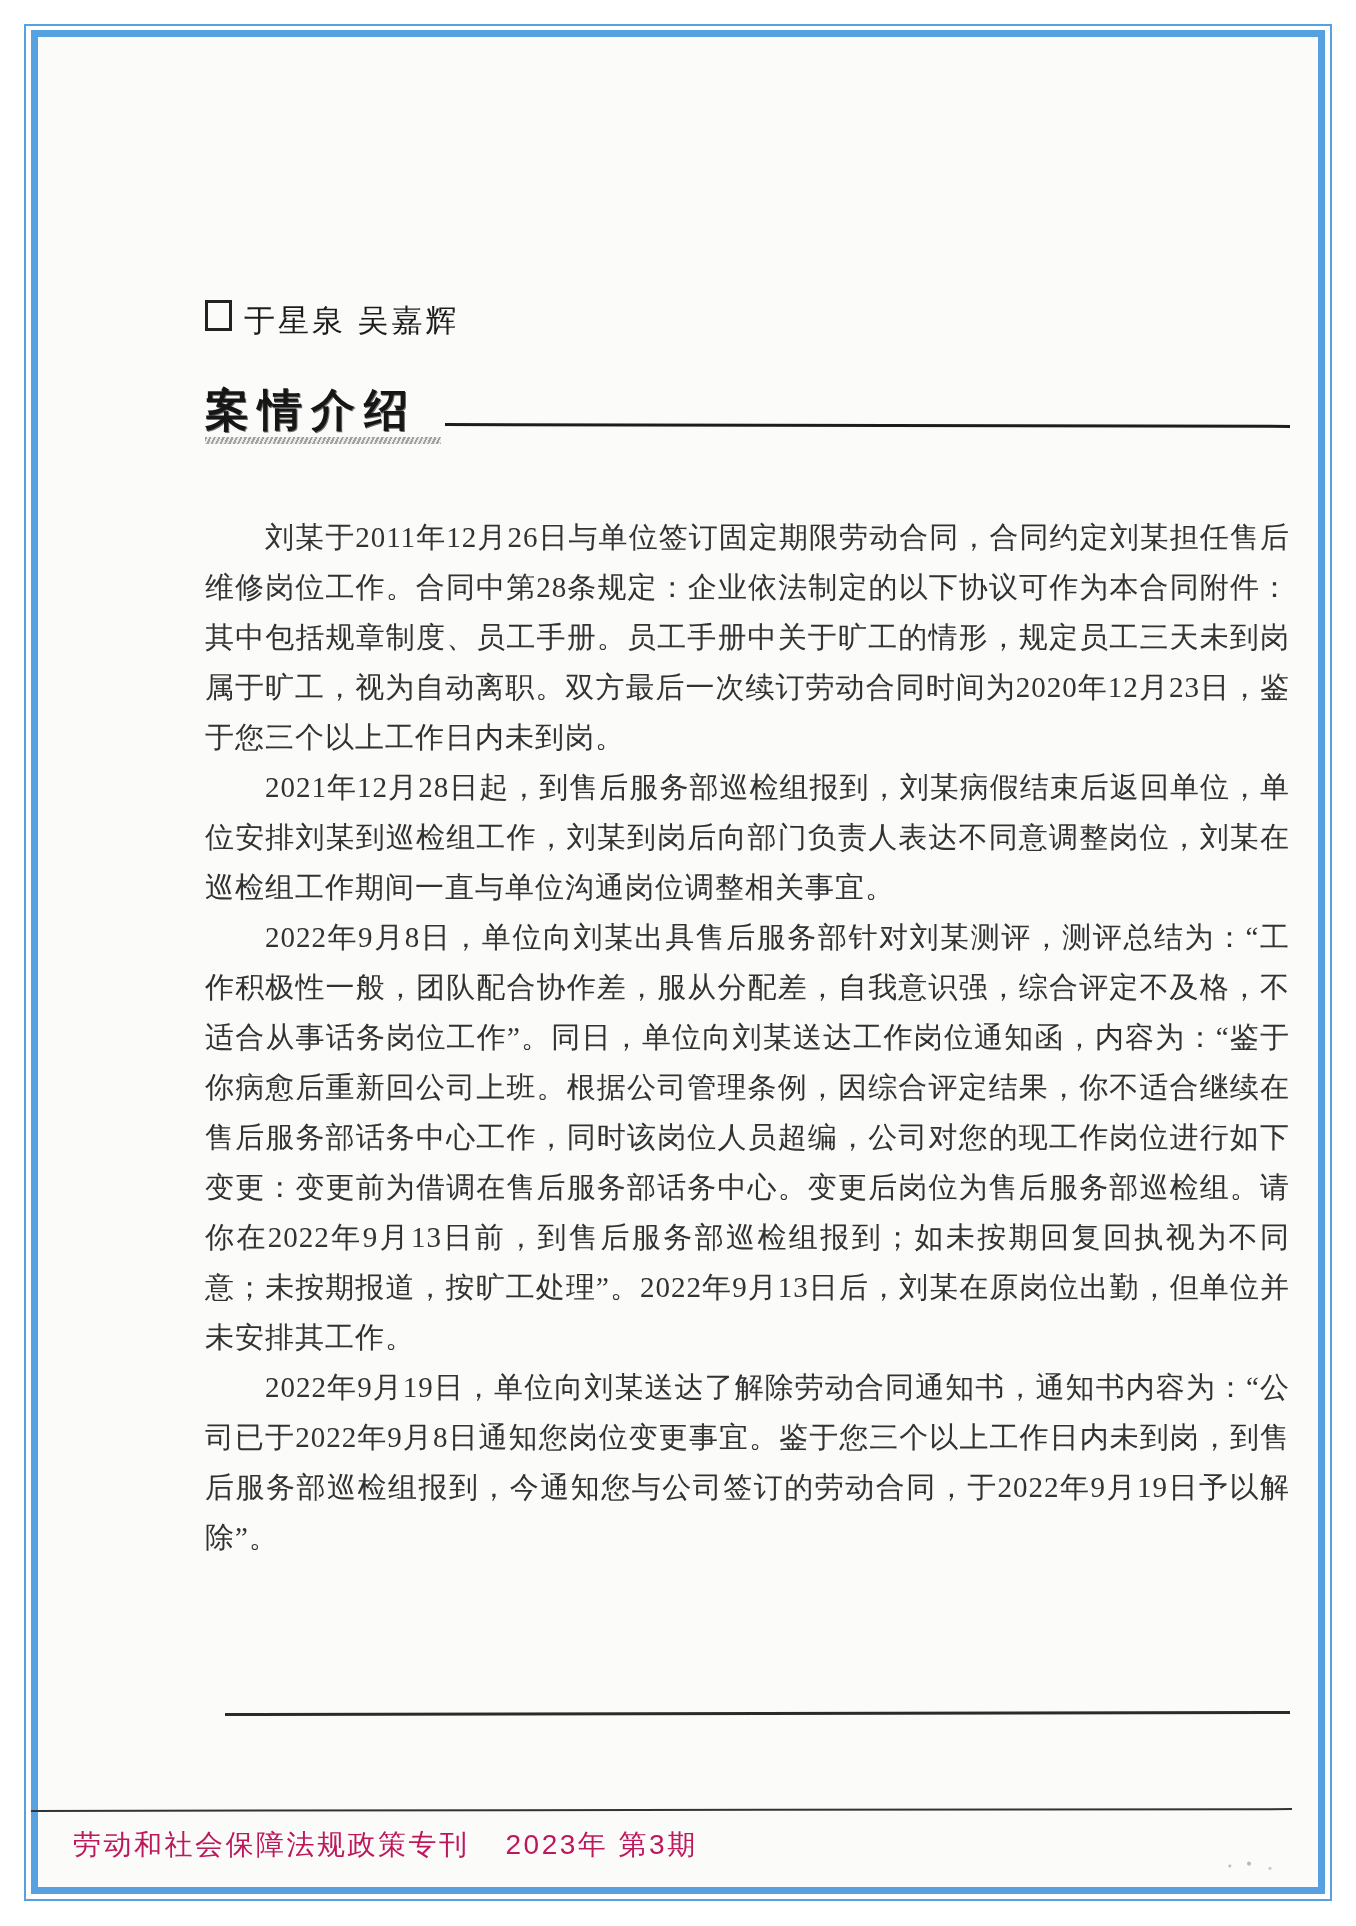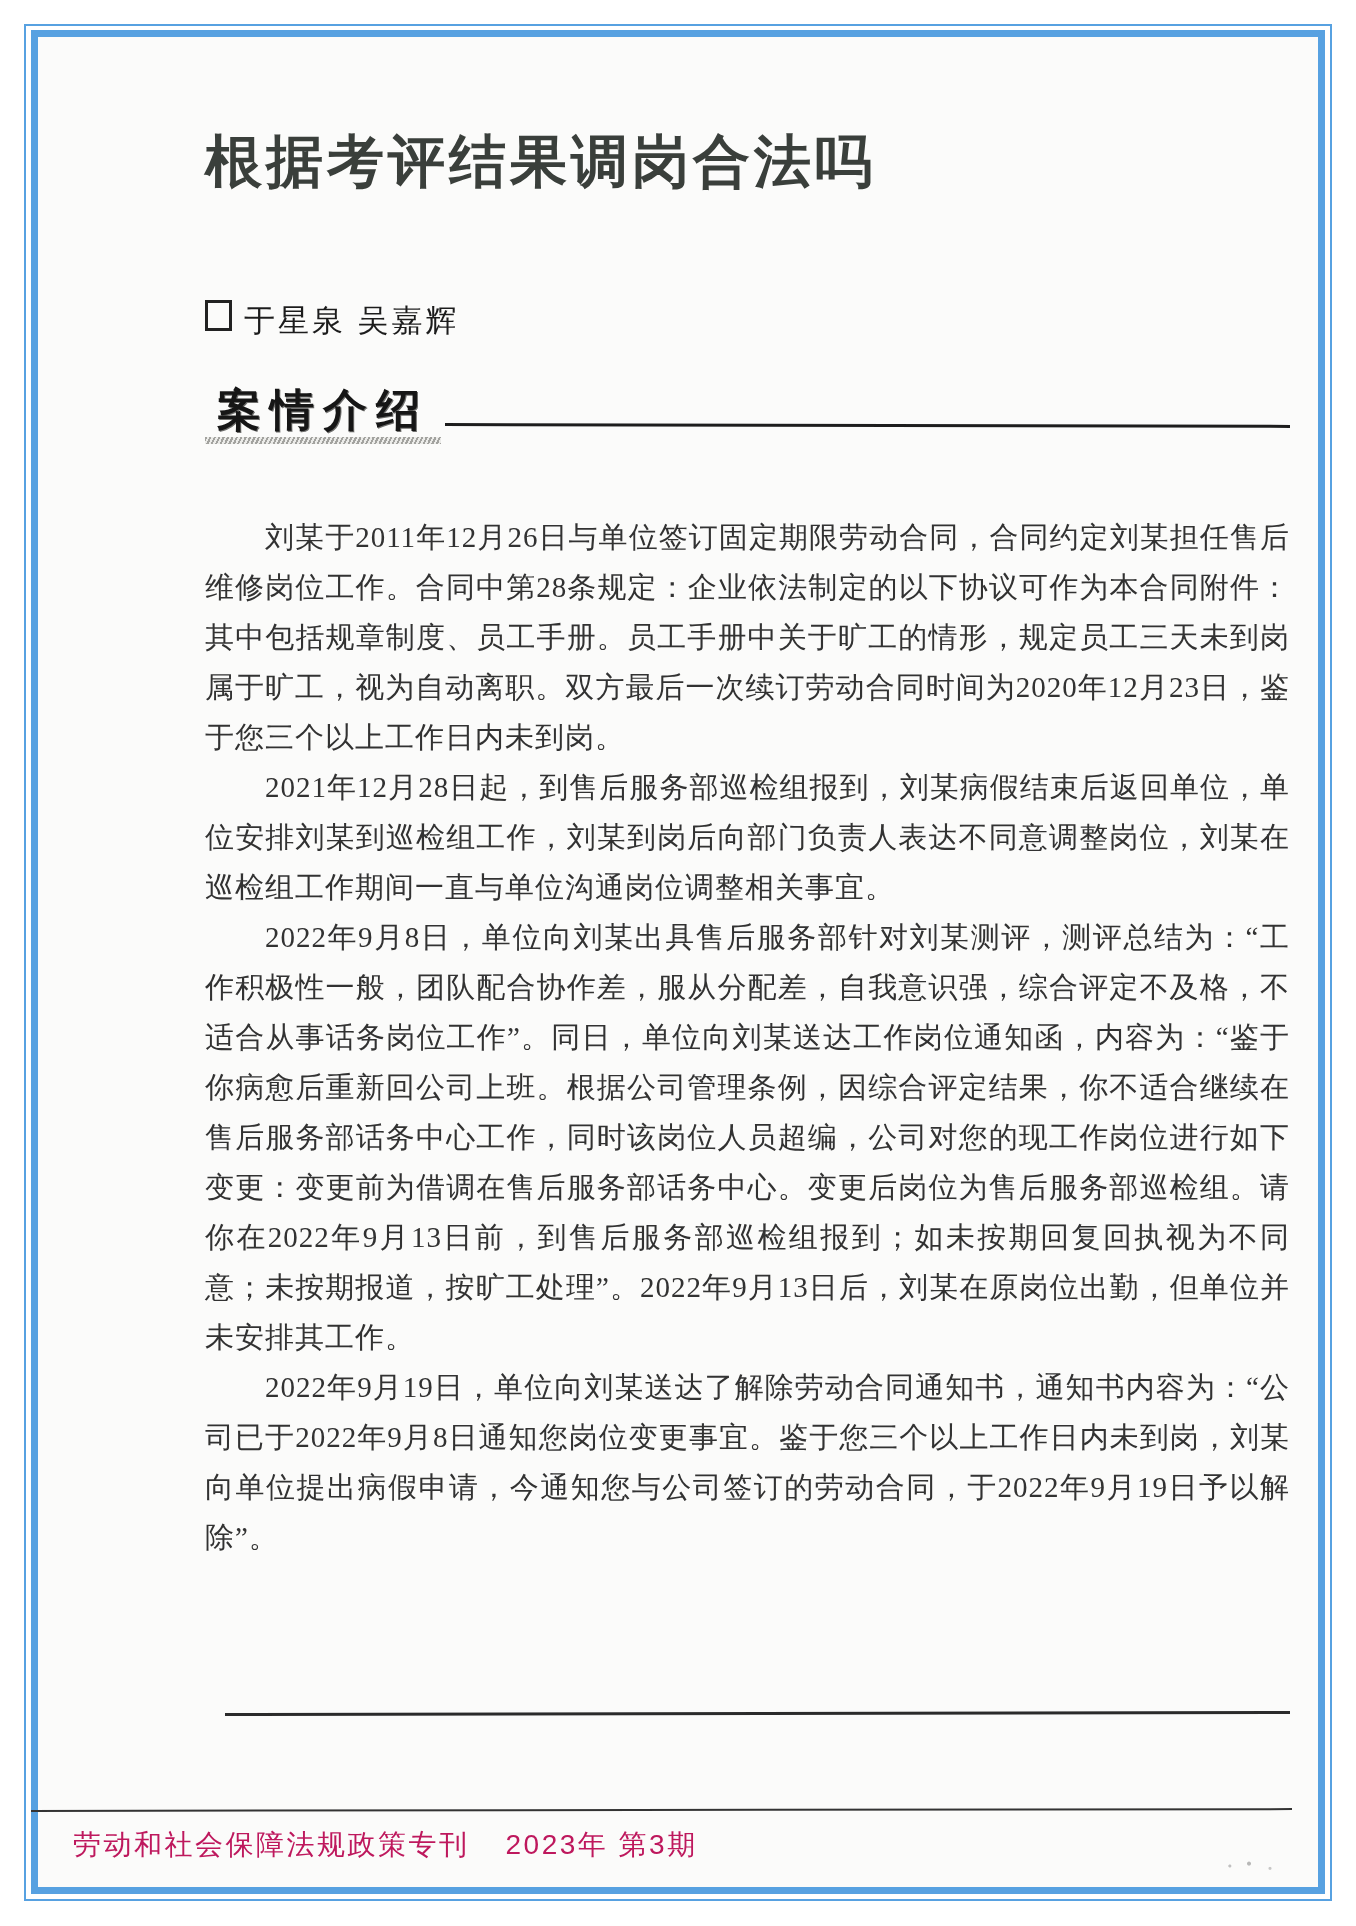--- a/index.html
+++ b/index.html
@@ -63,21 +63,20 @@
     align-items: flex-end;
   }
   .heading-wrap { display: flex; flex-direction: column; }
   .section-head .heading {
     font-size: 44px;
     font-weight: 900;
     line-height: 1;
     letter-spacing: 9px;
     color: #161616;
     text-shadow: 1px 1px 0 #6f6f6d;
-    text-align: center;
   }
   .section-head .hatch {
     margin-top: 5px;
     width: 236px;
     height: 7px;
     background: repeating-linear-gradient(115deg, #93938f 0 2px, #e9e9e6 2px 4px);
     opacity: 0.85;
   }
   .section-head .head-rule {
     flex: 1;
@@ -142,40 +141,39 @@
   }
 </style>
 </head>
 <body>
 
 <div class="page">
 
   <div class="frame-outer"></div>
   <div class="frame-inner"></div>
 
-  <h1 class="title">根据考评结果调岗合法吗</h1>
 
   <div class="byline">
     <span class="marker"></span>
     <span>于星泉 吴嘉辉</span>
   </div>
 
   <div class="section-head">
     <span class="heading-wrap">
       <span class="heading">案情介绍</span>
       <span class="hatch"></span>
     </span>
     <span class="head-rule"></span>
   </div>
 
   <div class="article-body">
     <p>刘某于2011年12月26日与单位签订固定期限劳动合同，合同约定刘某担任售后维修岗位工作。合同中第28条规定：企业依法制定的以下协议可作为本合同附件：其中包括规章制度、员工手册。员工手册中关于旷工的情形，规定员工三天未到岗属于旷工，视为自动离职。双方最后一次续订劳动合同时间为2020年12月23日，鉴于您三个以上工作日内未到岗。</p>
     <p>2021年12月28日起，到售后服务部巡检组报到，刘某病假结束后返回单位，单位安排刘某到巡检组工作，刘某到岗后向部门负责人表达不同意调整岗位，刘某在巡检组工作期间一直与单位沟通岗位调整相关事宜。</p>
     <p>2022年9月8日，单位向刘某出具售后服务部针对刘某测评，测评总结为：“工作积极性一般，团队配合协作差，服从分配差，自我意识强，综合评定不及格，不适合从事话务岗位工作”。同日，单位向刘某送达工作岗位通知函，内容为：“鉴于你病愈后重新回公司上班。根据公司管理条例，因综合评定结果，你不适合继续在售后服务部话务中心工作，同时该岗位人员超编，公司对您的现工作岗位进行如下变更：变更前为借调在售后服务部话务中心。变更后岗位为售后服务部巡检组。请你在2022年9月13日前，到售后服务部巡检组报到；如未按期回复回执视为不同意；未按期报道，按旷工处理”。2022年9月13日后，刘某在原岗位出勤，但单位并未安排其工作。</p>
-    <p>2022年9月19日，单位向刘某送达了解除劳动合同通知书，通知书内容为：“公司已于2022年9月8日通知您岗位变更事宜。鉴于您三个以上工作日内未到岗，刘某向单位提出病假申请，今通知您与公司签订的劳动合同，于2022年9月19日予以解除”。</p>
+    <p>2022年9月19日，单位向刘某送达了解除劳动合同通知书，通知书内容为：“公司已于2022年9月8日通知您岗位变更事宜。鉴于您三个以上工作日内未到岗，到售后服务部巡检组报到，今通知您与公司签订的劳动合同，于2022年9月19日予以解除”。</p>
   </div>
 
   <div class="end-rule"></div>
 
   <div class="footer-rule"></div>
 
   <div class="page-footer">
     <span>劳动和社会保障法规政策专刊</span>
     <span class="issue">2023年 第3期</span>
   </div>

